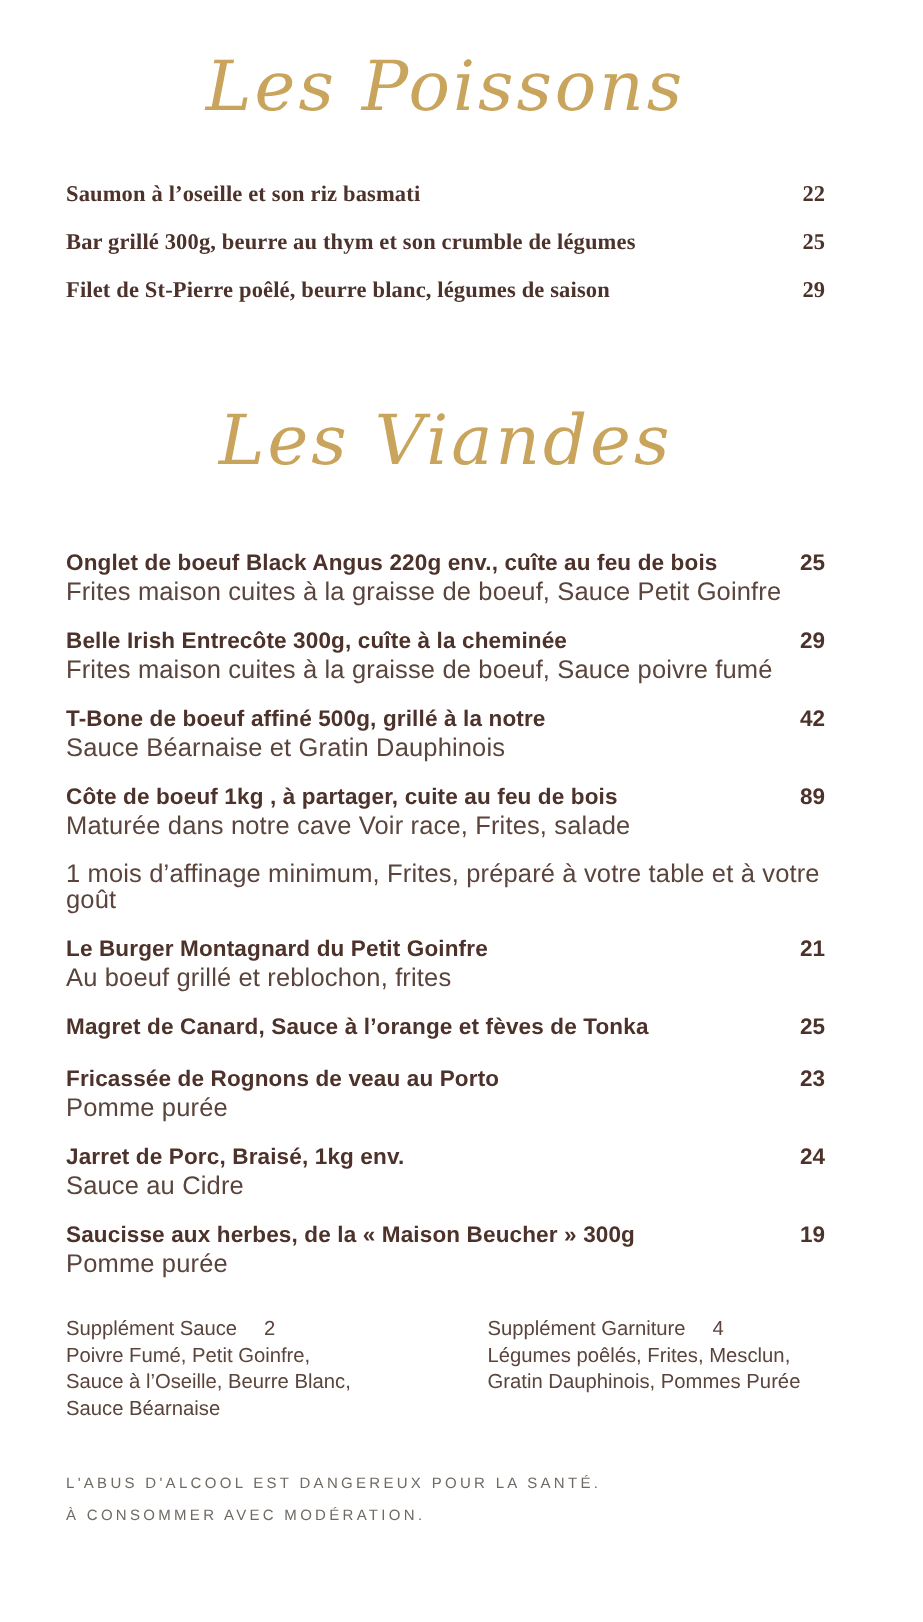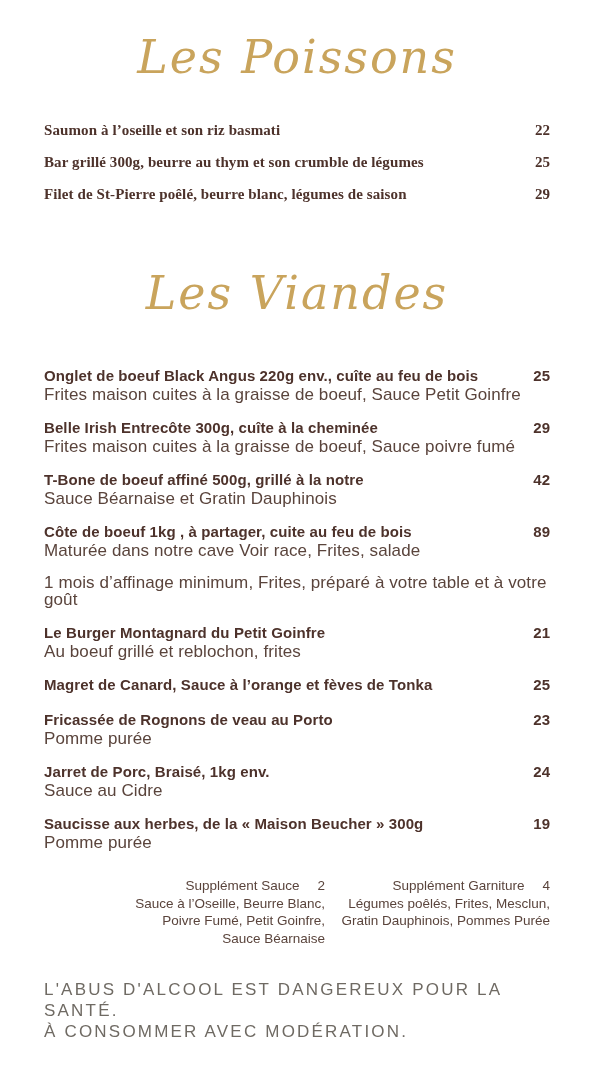--- a/index.html
+++ b/index.html
@@ -62,35 +62,34 @@
   .desc {
     font-size: 17px;
     line-height: 17px;
     color: #5a443c;
     letter-spacing: 0.1px;
   }
 
   .supplements {
     display: flex;
     margin-top: 26px;
-    text-align: right;
   }
   .supp-col {
     font-size: 13.5px;
     line-height: 17.5px;
     color: #5a443c;
   }
   .supp-col.sauce    { width: 281px; flex: 0 0 auto; }
   .supp-col.garniture{ flex: 1 1 auto; }
   .supp-title-row .supp-title { color: #5a443c; }
   .supp-price { display: inline-block; margin-left: 18px; }
 
   .footer {
     margin-top: 32px;
-    font-size: 17px;
+    font-size: 10px;
     line-height: 21px;
     letter-spacing: 2.2px;
     color: #6f6a63;
   }
 </style>
 </head>
 <body>
 
 <div class="menu">
 
@@ -185,22 +184,22 @@
       </div>
       <div class="desc">Pomme purée</div>
     </div>
   </div>
 
   <div class="supplements">
     <div class="supp-col sauce">
       <div class="supp-title-row">
         <span class="supp-title">Supplément Sauce</span><span class="supp-price">2</span>
       </div>
+      <div>Poivre Fumé, Petit Goinfre,</div>
       <div>Sauce à l’Oseille, Beurre Blanc,</div>
-      <div>Poivre Fumé, Petit Goinfre,</div>
       <div>Sauce Béarnaise</div>
     </div>
     <div class="supp-col garniture">
       <div class="supp-title-row">
         <span class="supp-title">Supplément Garniture</span><span class="supp-price">4</span>
       </div>
       <div>Légumes poêlés, Frites, Mesclun,</div>
       <div>Gratin Dauphinois, Pommes Purée</div>
     </div>
   </div>

